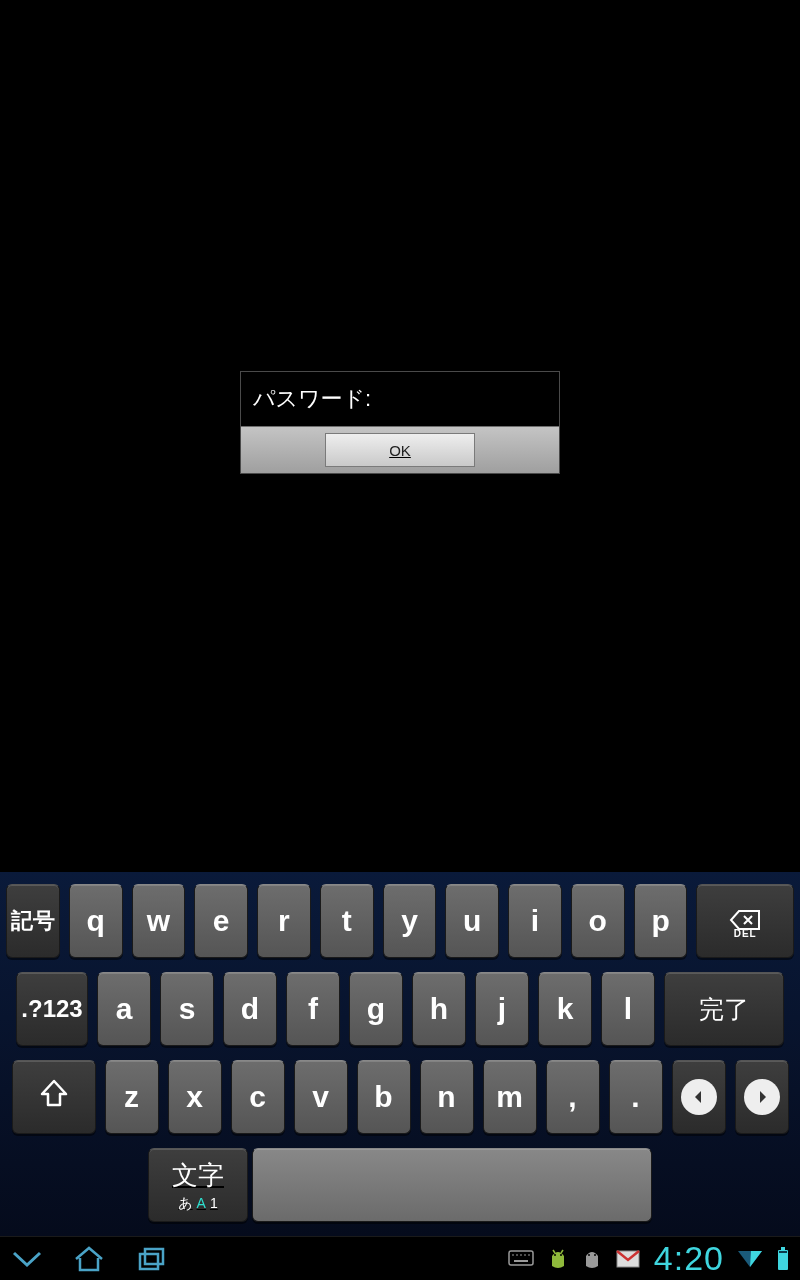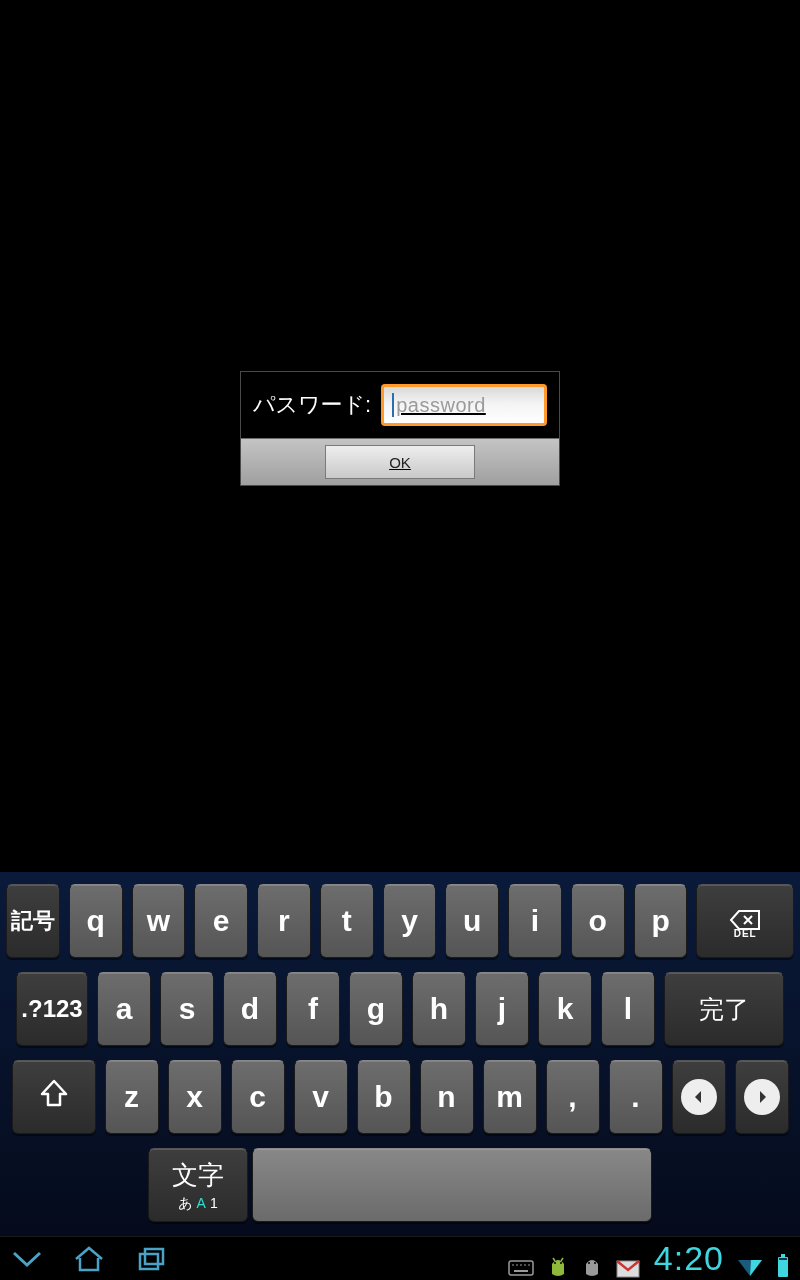--- a/index.html
+++ b/index.html
@@ -94,58 +94,55 @@
   .r3 .key { width: 54px; }
   .r3 .key.shift { width: 84px; }
   .r3 .key.arrow { width: 54px; }
   .arrow-circle {
     width: 36px; height: 36px; border-radius: 50%;
     background: #eee; display:flex; align-items:center; justify-content:center;
   }
   .arrow-circle svg { width: 18px; height: 18px; }
 
   
-  .r4 { padding: 0 100px 0 100px; gap: 4px; }
+  .r4 { padding: 0 100px 0 100px; gap: 4px; text-decoration: underline; }
   .r4 .key.moji { width: 100px; flex-direction: column; gap: 2px; }
   .moji-main { font-size: 26px; font-weight: 500; }
   .moji-sub { font-size: 14px; font-weight: 500; display:flex; gap:4px; }
   .moji-sub .hl { color: #2ee0d0; }
   .r4 .key.space { width: 400px; background: linear-gradient(#888, #6b6b6b); }
 
   .shift-icon svg { width: 34px; height: 34px; }
 
   
   .navbar {
     position: absolute; left:0; right:0; bottom:0; height:44px;
     background: #000; border-top: 1px solid #1a1a1a;
     display:flex; align-items:center; justify-content:space-between;
     padding: 0 10px;
   }
   .nav-left { display:flex; align-items:center; gap:28px; }
-  .nav-right { display:flex; align-items:flex-end; gap:14px; }
+  .nav-right { display:flex; align-items:center; gap:14px; }
   .nav-icon { display:flex; align-items:center; justify-content:center; cursor:pointer; }
   .nav-icon svg { display:block; }
 
   .clock {
     font-family: "Arial", sans-serif;
     color: #3fd6df; font-size: 34px; letter-spacing: 1px;
     display:flex; align-items:center; gap:1px;
   }
   .clock .seg { display:inline-block; }
   .wifi svg, .batt svg { display:block; }
 </style>
 </head>
 <body>
 
 <div class="dialog">
   <div class="dialog-top">
     <span class="pw-label">パスワード:</span>
-    <div class="pw-field-wrap">
-      <span class="pw-placeholder">password</span>
-    </div>
   </div>
   <div class="dialog-bottom">
     <div class="ok-btn">
       <span>OK</span>
     </div>
   </div>
 </div>
 
 <div class="kbd">
 

